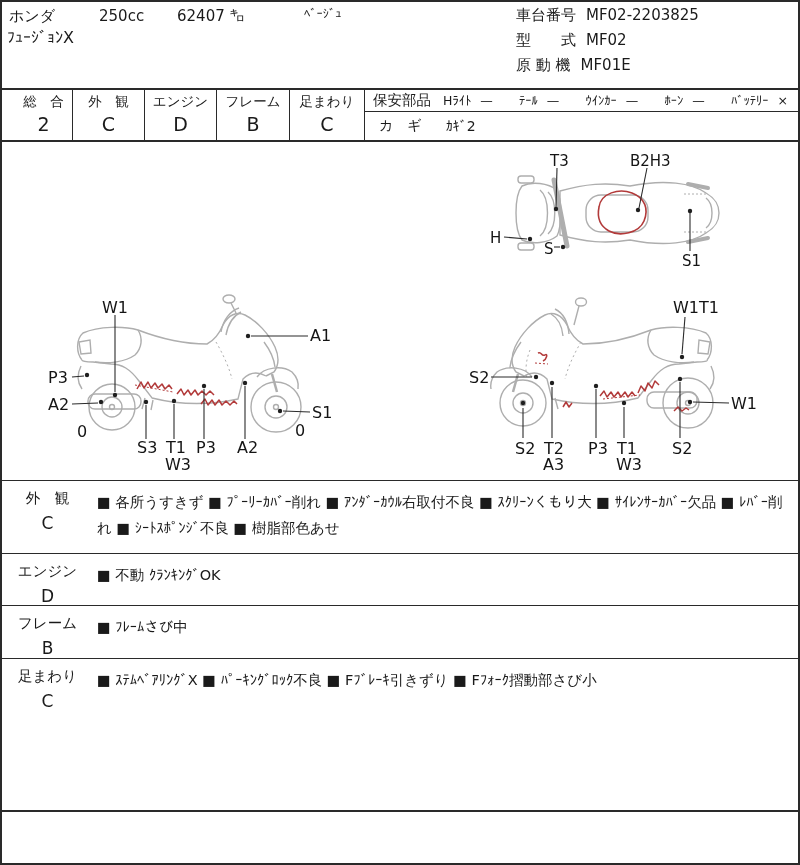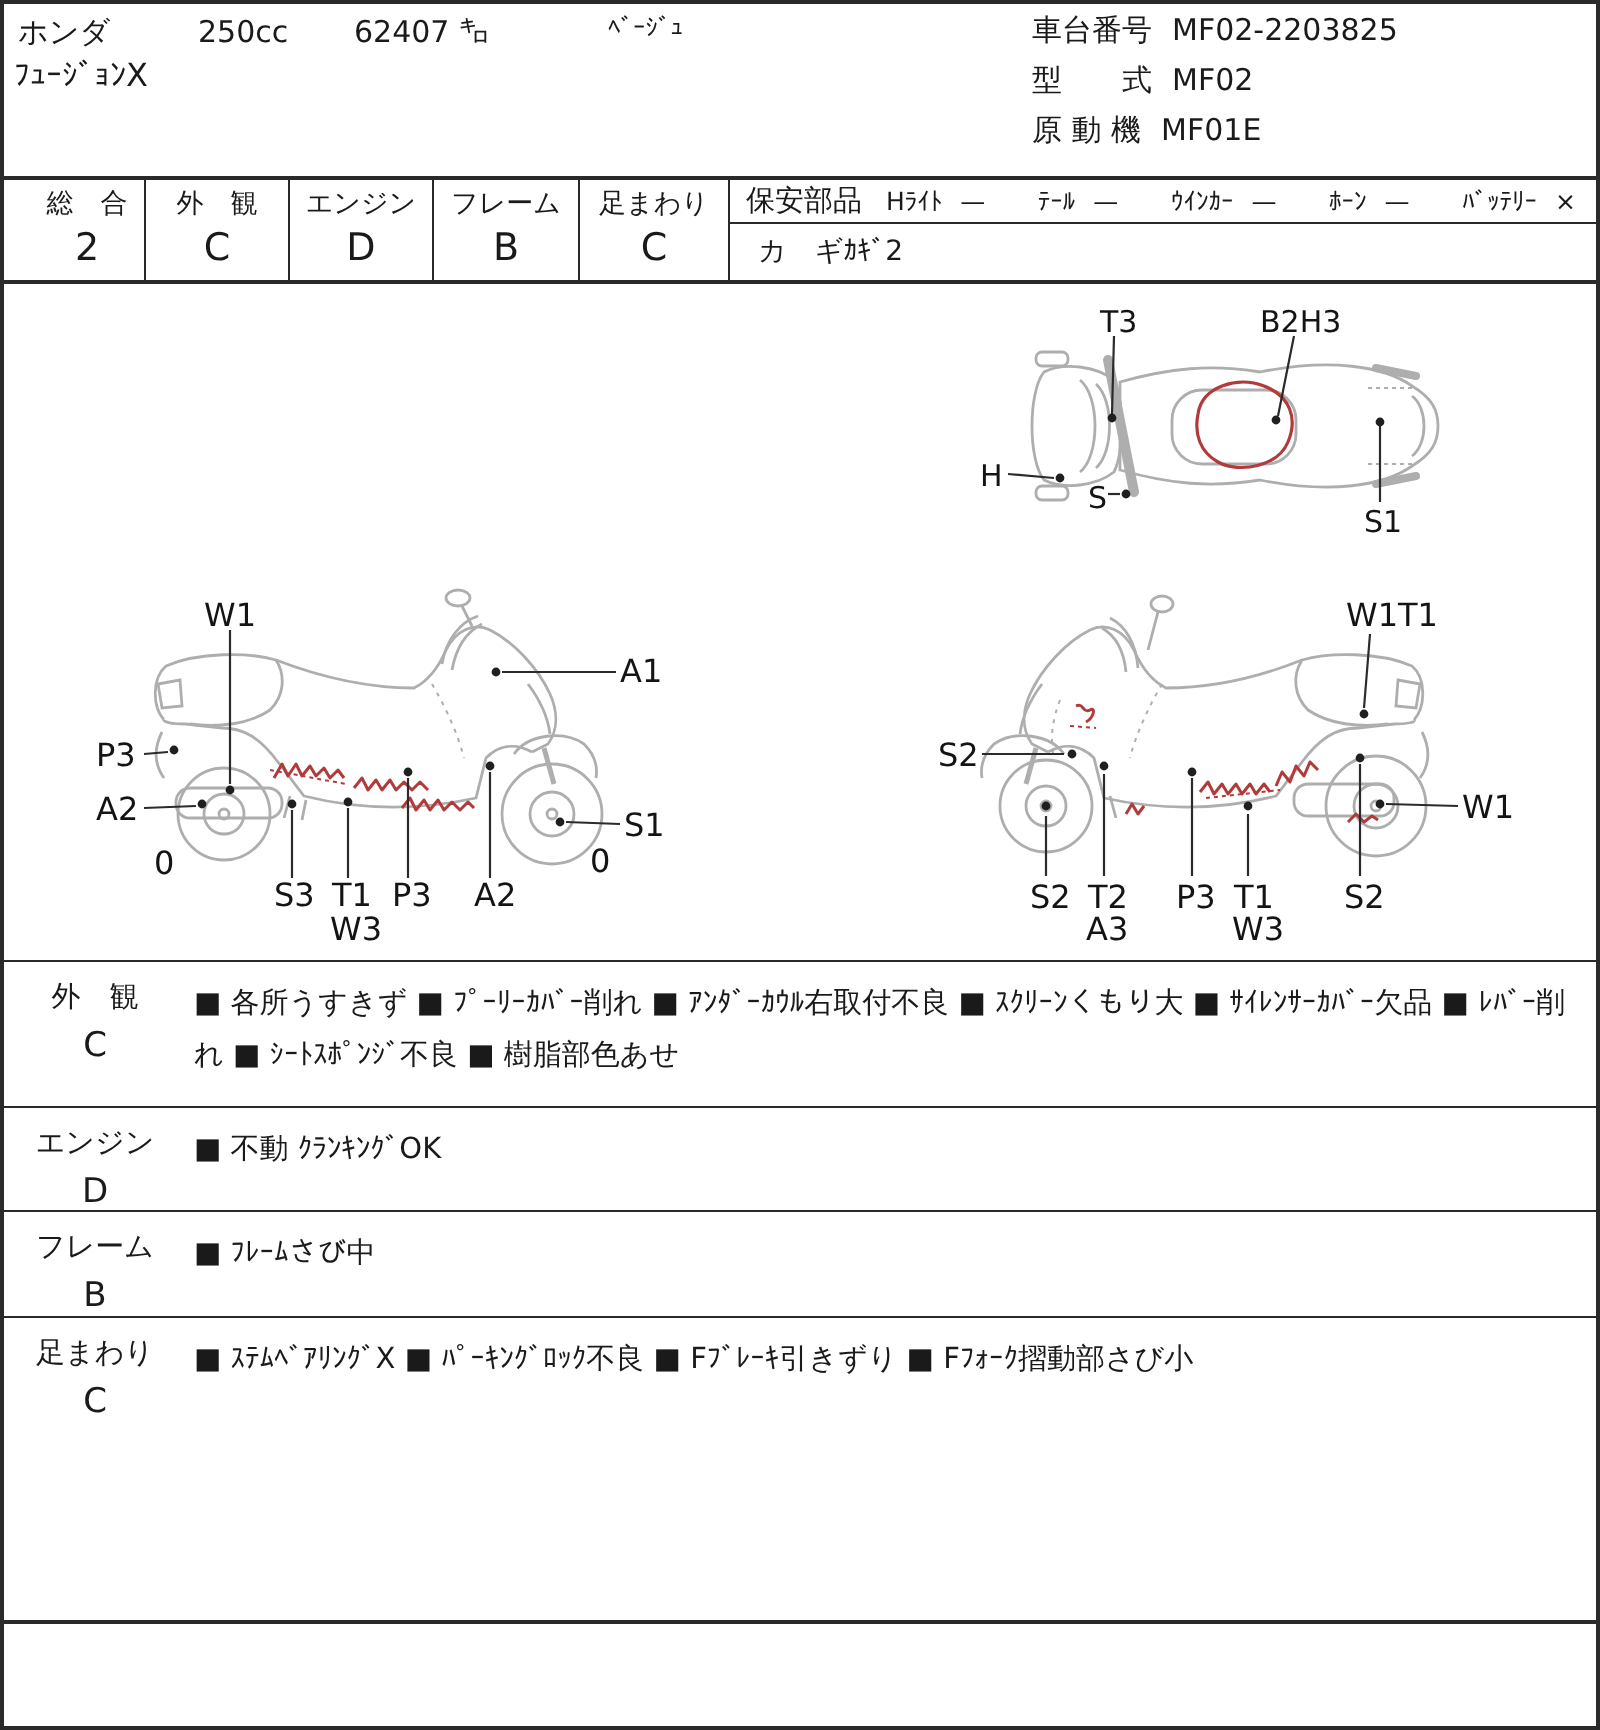--- a/index.html
+++ b/index.html
@@ -27,21 +27,21 @@
   }
   .rcell{border-right:1.5px solid #2a2a2a;text-align:center;box-sizing:border-box;}
   .rc0{width:73px;padding-left:15px;} .rc1{width:72px;} .rc2{width:72px;} .rc3{width:73px;} .rc4{width:75px;}
   .rlabel{font-size:13.5px;margin-top:3px;}
   .rgrade{font-size:19px;margin-top:2px;}
   .scell{flex:1;display:flex;flex-direction:column;}
   .srow1{height:22px;border-bottom:1.5px solid #2a2a2a;display:flex;align-items:center;padding:0 10px 0 8px;box-sizing:border-box;}
   .stitle{font-size:14.5px;margin-right:12px;}
   .sitems{display:flex;flex:1;justify-content:space-between;}
   .sitem{display:flex;gap:9px;font-size:12.5px;align-items:center;}
-  .srow2{flex:1;display:flex;align-items:center;padding-left:14px;font-size:14px;}
+  .srow2{flex:1;display:flex;align-items:center;padding-left:14px;gap:24px;font-size:14px;}
 
   
   .c-row{position:absolute;left:0;width:798px;border-top:1.5px solid #2a2a2a;box-sizing:border-box;}
   .cr0{top:480px;height:73px;} .cr1{top:553px;height:52px;} .cr2{top:605px;height:53px;}
   .cr3{top:658px;height:77px;} .cr4{top:735px;height:75px;}
   .cr5{top:810px;height:53px;border-top:2.5px solid #2a2a2a;}
   .c-label{position:absolute;left:0;top:8px;width:95px;text-align:center;}
   .c-label .l1{font-size:14.5px;}
   .c-label .l2{font-size:17px;margin-top:5px;}
   .c-text{margin-left:97px;margin-right:8px;padding-top:8px;font-size:14.5px;line-height:26px;}

